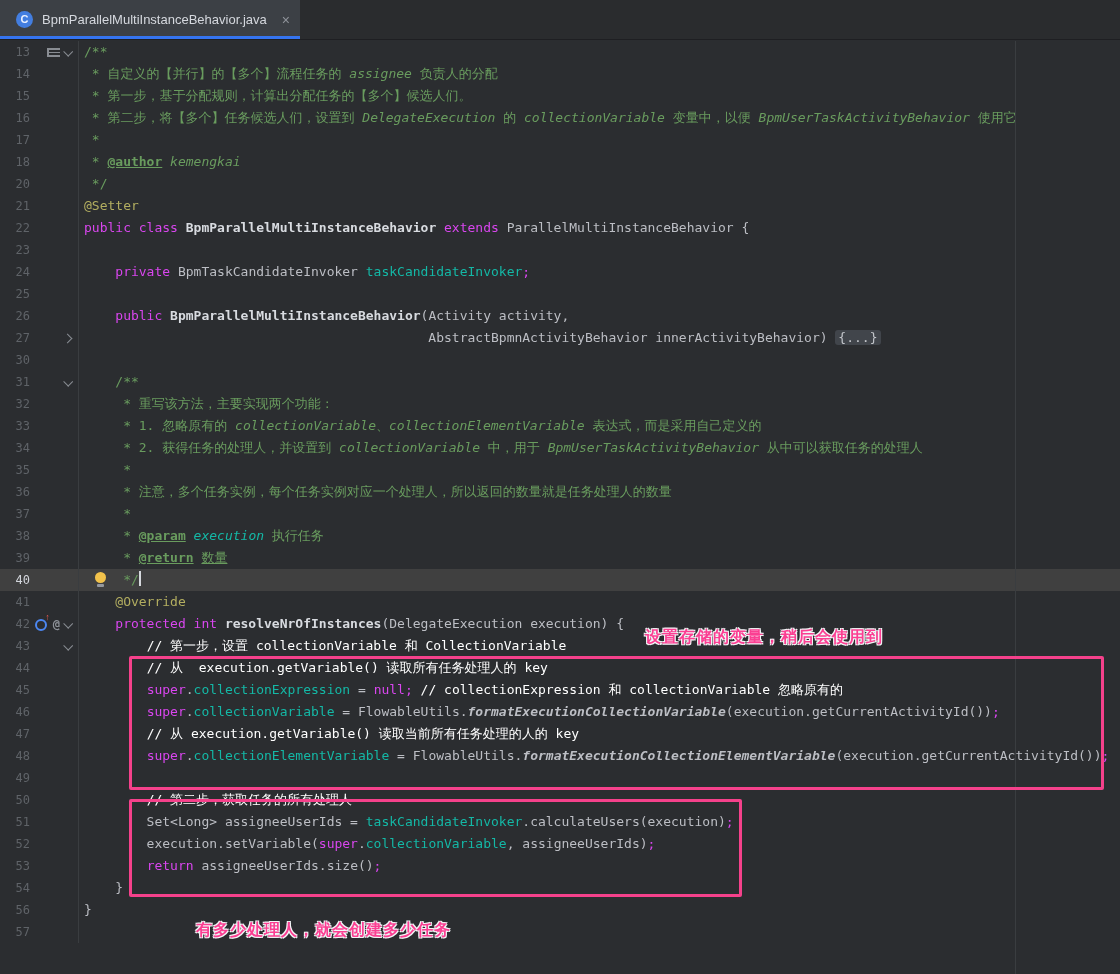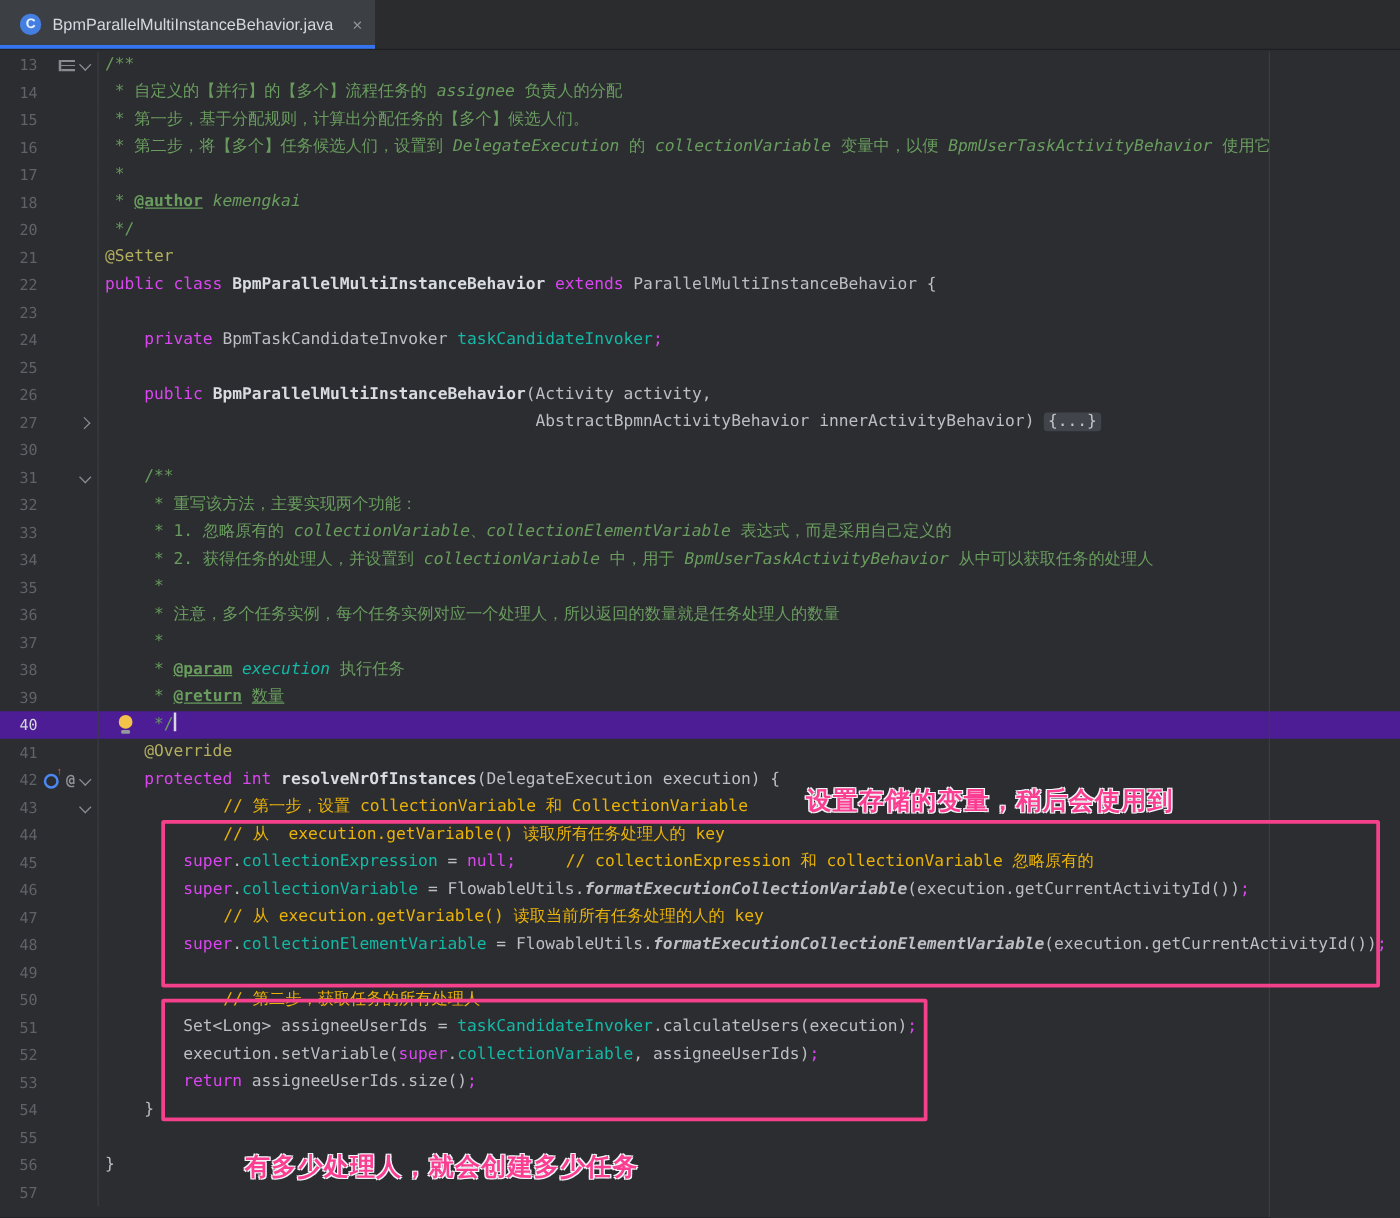--- a/index.html
+++ b/index.html
@@ -14,41 +14,41 @@
   .tab-underline{position:absolute;left:0;right:0;bottom:0;height:3px;background:#3574F0;}
   .class-icon{width:17px;height:17px;border-radius:50%;background:#437EE0;color:#EAF1FF;
               font:bold 11px/17px "Liberation Sans",sans-serif;text-align:center;flex:none;}
   .tab-title{color:#D5D8DE;font-size:13px;white-space:nowrap;overflow:hidden;}
   .tab-close{margin-left:auto;color:#8F939A;font-size:14px;line-height:14px;cursor:default;}
 
   
   .editor{position:absolute;left:0;top:41px;width:1120px;height:933px;background:#2B2D30;overflow:hidden;}
   .guide{position:absolute;left:1015px;top:0;bottom:0;width:1px;background:#3A3D40;}
   .row{display:flex;height:22px;overflow:hidden;}
-  .row.active{background:#4c1d95;}
+  .row.active{background:#404040;}
   .lnum{flex:none;width:30px;text-align:right;color:#5F6368;
         font:12px/22px "DejaVu Sans Mono","Liberation Mono",monospace;}
   .row.active .lnum{color:#D3D6DC;}
   .gut{flex:none;width:48px;display:flex;justify-content:flex-end;align-items:center;
        gap:4px;padding-right:7px;box-sizing:border-box;}
   .code{flex:1;border-left:1px solid #3A3D40;padding-left:5px;white-space:pre;overflow:hidden;
         font:13px/22px "DejaVu Sans Mono","Liberation Mono",monospace;color:#BCBEC4;}
 
   
   .sg-doc {color:#699C5E;}
   .sg-doci{color:#699C5E;font-style:italic;}
   .sg-doct{color:#699C5E;font-weight:bold;text-decoration:underline;}
   .sg-docu{color:#699C5E;text-decoration:underline;}
   .sg-docp{color:#14b8a6;font-style:italic;}
   .sg-kw  {color:#d946ef;}
   .sg-pln {color:#BCBEC4;}
   .sg-fld {color:#14b8a6;}
   .sg-mth {color:#D8DBE0;font-weight:bold;}
   .sg-stm {color:#BCBEC4;font-style:italic;font-weight:bold;}
-  .sg-cmt {color:#eab308;margin-left:32px;}
+  .sg-cmt {color:#ffffff;}
   .sg-ann {color:#B3AE60;}
   .sg-fold{background:#41454B;color:#C2C5CA;border-radius:3px;padding:0 3px;}
   .caret{display:inline-block;width:2px;height:15px;background:#D6D9DE;vertical-align:-2px;}
 
   
   .ic-docview{width:11px;height:9px;border-left:2px solid #898D93;display:inline-block;
       background:linear-gradient(to bottom,#898D93 0 1.5px,transparent 1.5px 3.7px,
                  #898D93 3.7px 5.2px,transparent 5.2px 7.4px,#898D93 7.4px 9px);}
   .ic-chev{width:6px;height:6px;border-right:1.6px solid #898D93;border-bottom:1.6px solid #898D93;
       display:inline-block;flex:none;}
@@ -61,21 +61,21 @@
 
   
   .bulb{position:absolute;left:94px;top:531px;width:13px;height:17px;}
   .bulb-globe{display:block;width:11px;height:11px;border-radius:50%;background:#F2C24B;margin:0 auto;}
   .bulb-base{display:block;width:7px;height:3px;background:#95989E;border-radius:1px;margin:1px auto 0;}
 
   
   .pink-box{position:absolute;border:3px solid #F5418B;border-radius:2px;box-sizing:border-box;}
   #box1{left:129px;top:615px;width:975px;height:134px;}
   #box2{left:129px;top:758px;width:613px;height:98px;}
-  .pink-note{position:absolute;color:#FB3E92;font-weight:bold;font-size:20px;letter-spacing:1px;
+  .pink-note{position:absolute;color:#FB3E92;font-weight:bold;font-size:16px;letter-spacing:1px;
       white-space:nowrap;
       text-shadow:-1px -1px 0 #F3F5F7,1px -1px 0 #F3F5F7,-1px 1px 0 #F3F5F7,1px 1px 0 #F3F5F7;}
   #note1{left:645px;top:586px;}
   #note2{left:196px;top:879px;}
 </style>
 </head>
 <body>
 
 <div id="app">
 
@@ -296,25 +296,20 @@
           <span class="lnum">53</span>
           <span class="gut"></span>
           <span class="code"><span class="sg-pln">        </span><span class="sg-kw">return</span><span class="sg-pln"> assigneeUserIds.size()</span><span class="sg-kw">;</span></span>
         </div>
         <div class="row">
           <span class="lnum">54</span>
           <span class="gut"></span>
           <span class="code"><span class="sg-pln">    }</span></span>
         </div>
         <div class="row">
-          <span class="lnum">55</span>
-          <span class="gut"></span>
-          <span class="code"></span>
-        </div>
-        <div class="row">
           <span class="lnum">56</span>
           <span class="gut"></span>
           <span class="code"><span class="sg-pln">}</span></span>
         </div>
         <div class="row">
           <span class="lnum">57</span>
           <span class="gut"></span>
           <span class="code"></span>
         </div>
       </div>

